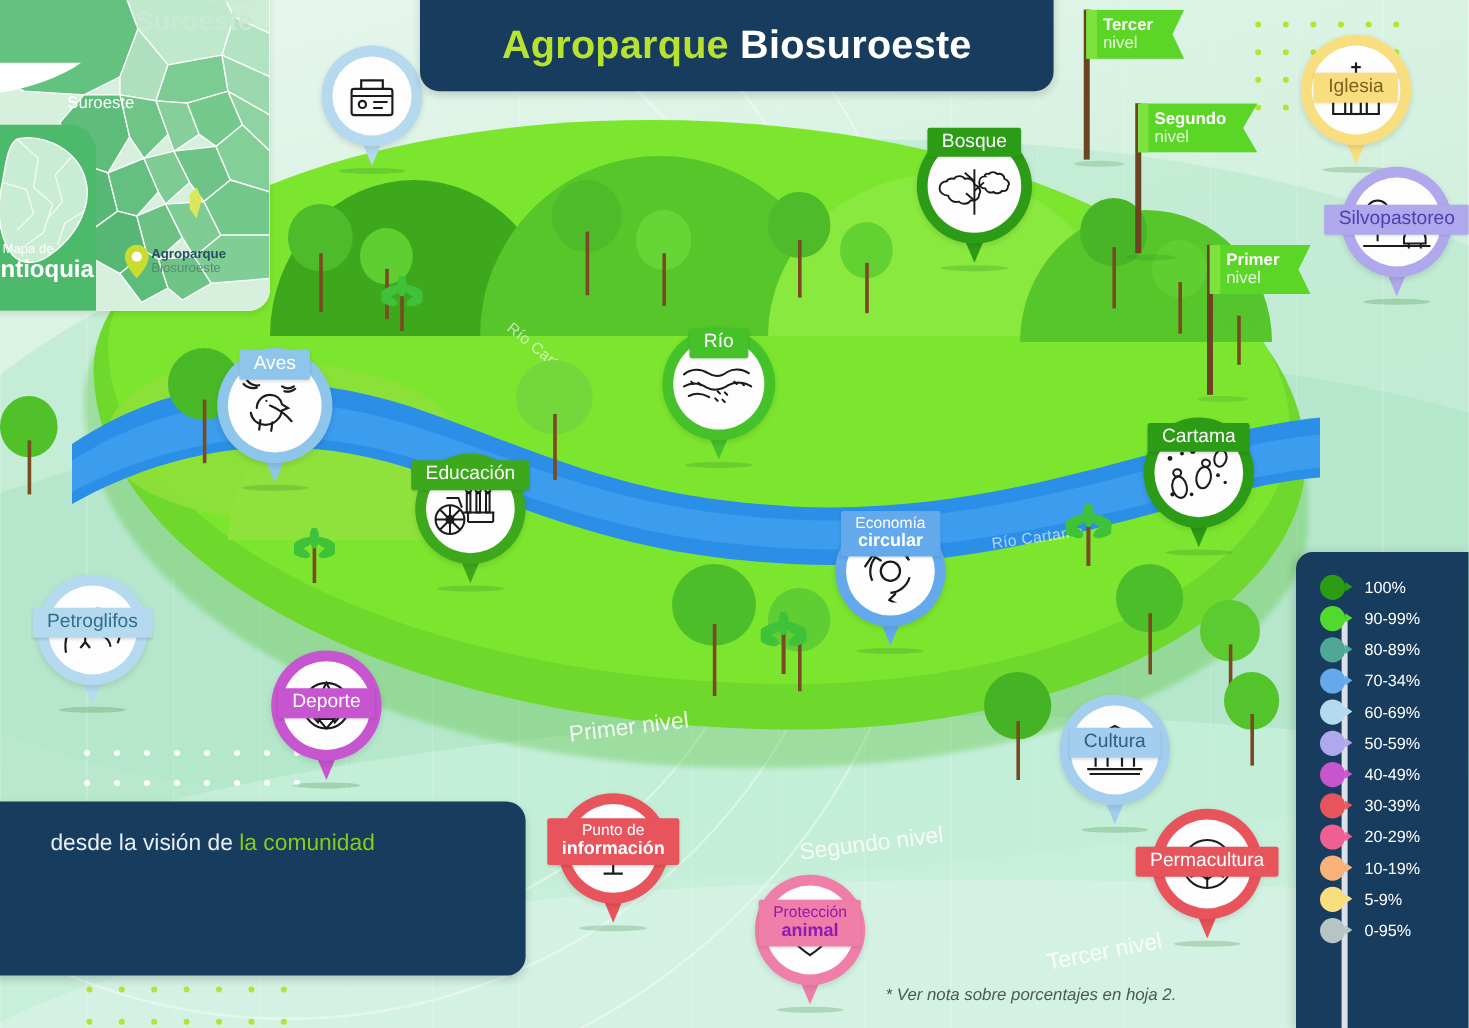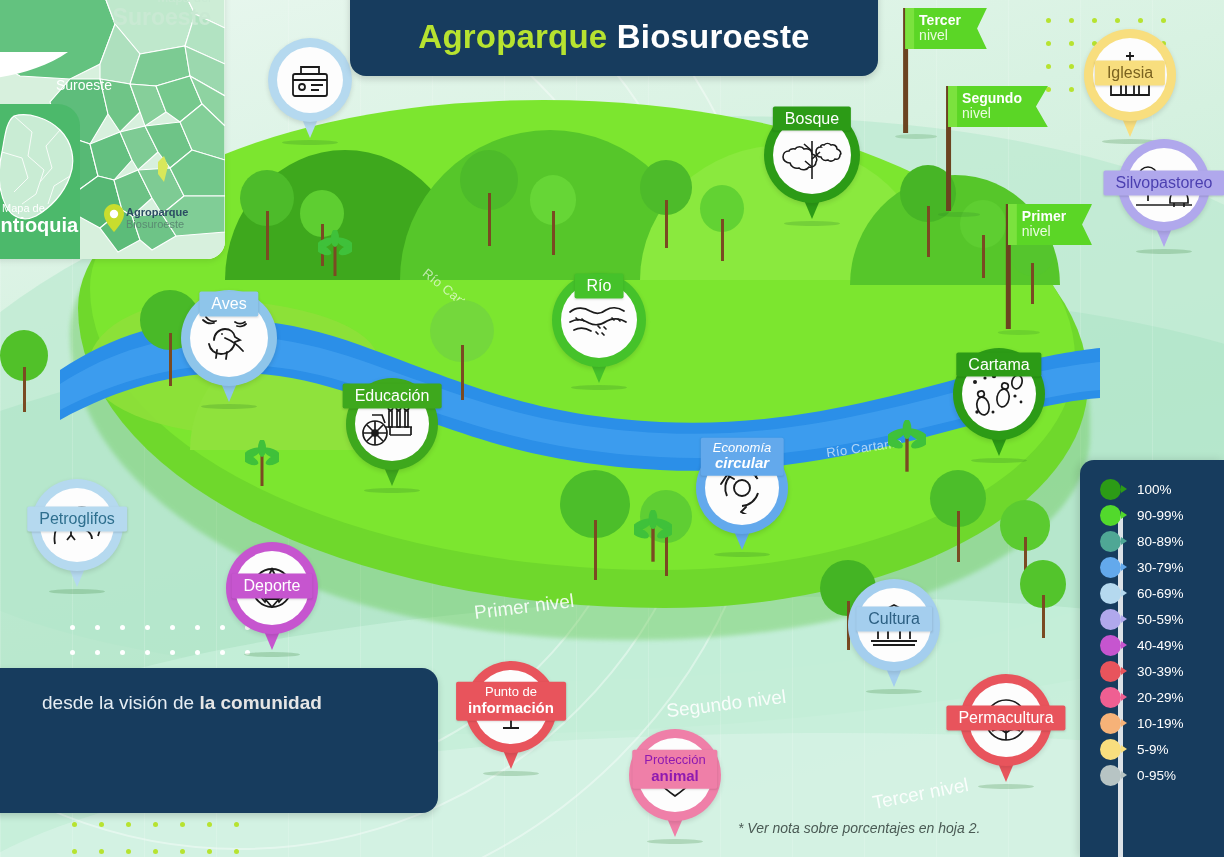--- a/index.html
+++ b/index.html
@@ -234,21 +234,21 @@
 
   #subtitle-panel {
     left: -22px; top: 668px; width: 460px; height: 145px;
     border-radius: 0 16px 16px 0;
     padding: 18px 30px 0 64px;
     box-shadow: 0 3px 7px rgba(0,0,0,.16);
   }
   #subtitle-panel .s1 { font-size:30px; font-weight:bold; color:#b7e330; line-height:1.12; }
   #subtitle-panel .s2 { font-size:30px; font-weight:bold; color:#ffffff; line-height:1.14; }
   #subtitle-panel .s3 { font-size:19px; color:#e7eef4; line-height:1.5; margin-top:3px;}
-  #subtitle-panel .s3 .lime { color:#e5e5e5;font-weight:bold; }
+  #subtitle-panel .s3 .lime { color:#84cc16; }
 
   
   #inset-map {
     position:absolute; left:-20px; top:-16px; width: 245px; height: 275px;
     background:#ffffff;
     border-radius: 0 0 18px 0;
     overflow:hidden;
     box-shadow: 0 2px 6px rgba(0,0,0,.10);
   }
   #inset-map .swbg { position:absolute; inset:0; background:#d7f0dd; }
@@ -647,21 +647,21 @@
                 <circle cx="47.5" cy="9" r="2.2"></circle>
                 <path d="M27 28h26M31 28v8M52 28v8M31 36h21"></path>
               </svg>
             </span>
           </div>
         </div>
         <div class="banner single">
           <span class="l1">Educación</span>
         </div>
       </div>
-      <div class="pin" style="--d: 92px; --c: #63a9ec; --tc: #ffffff; --bt: 16%; left: 742px; top: 488px; font-style: italic;">
+      <div class="pin" style="--d: 92px; --c: #63a9ec; --tc: #ffffff; --bt: 16%; left: 742px; top: 476px;">
         <div class="tail"></div>
         <div class="ground"></div>
         <div class="circle">
           <div class="inner">
             <span>
               <svg width="54" height="52" viewBox="0 0 54 52" fill="none" stroke="#1b1b1b" stroke-width="1.9" stroke-linejoin="round">
                 <path d="M27 8a18 18 0 0 1 15.6 9"></path>
                 <path d="M36 6l7 2-2 7" stroke-linecap="round"></path>
                 <path d="M43 31a18 18 0 0 1-16 13"></path>
                 <path d="M31 45l-5 5 6 3" stroke-linecap="round"></path>
@@ -777,21 +777,21 @@
                 <path d="M44 25l-12-5-5 9 5 10z"></path>
                 <path d="M25 44l-7-8h14z"></path>
               </svg>
             </span>
           </div>
         </div>
         <div class="banner single">
           <span class="l1">Deporte</span>
         </div>
       </div>
-      <div class="pin" style="--d: 92px; --c: #a4ceee; --tc: #2c5f82; --bt: 44%; left: 894px; top: 625px;">
+      <div class="pin" style="--d: 92px; --c: #a4ceee; --tc: #2c5f82; --bt: 44%; left: 929px; top: 625px;">
         <div class="tail"></div>
         <div class="ground"></div>
         <div class="circle">
           <div class="inner">
             <span>
               <svg width="54" height="48" viewBox="0 0 54 48" fill="none" stroke="#1b1b1b" stroke-width="1.8">
                 <path d="M27 4L6 15h42z"></path>
                 <path d="M11 18v20M21 18v20M33 18v20M43 18v20"></path>
                 <path d="M4 40h46M6 44h42"></path>
               </svg>
@@ -951,21 +951,21 @@
         <li>
           <span class="swatch" style="background:#52d92c;color:#52d92c;"></span>
           <span class="lg-label">90-99%</span>
         </li>
         <li>
           <span class="swatch" style="background:#4fa795;color:#4fa795;"></span>
           <span class="lg-label">80-89%</span>
         </li>
         <li>
           <span class="swatch" style="background:#63a9ec;color:#63a9ec;"></span>
-          <span class="lg-label">30-79%</span>
+          <span class="lg-label">70-34%</span>
         </li>
         <li>
           <span class="swatch" style="background:#b5d9ef;color:#b5d9ef;"></span>
           <span class="lg-label">60-69%</span>
         </li>
         <li>
           <span class="swatch" style="background:#b0a8ec;color:#b0a8ec;"></span>
           <span class="lg-label">50-59%</span>
         </li>
         <li>

